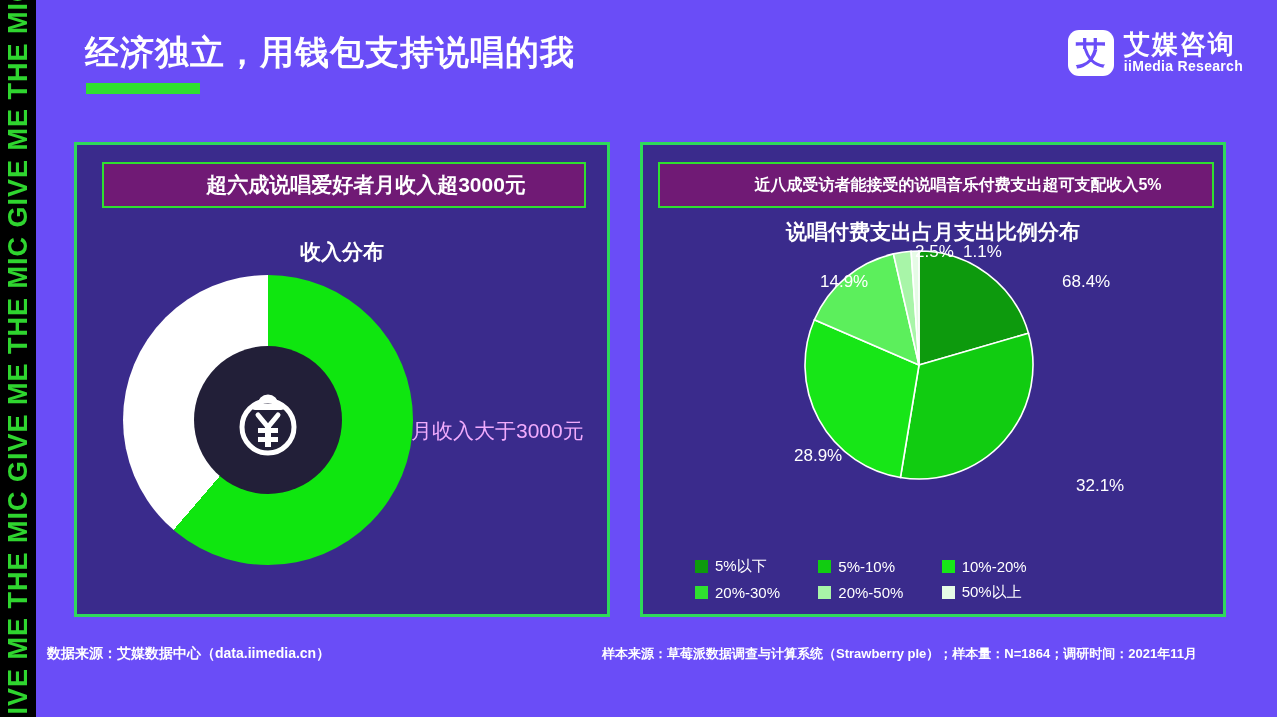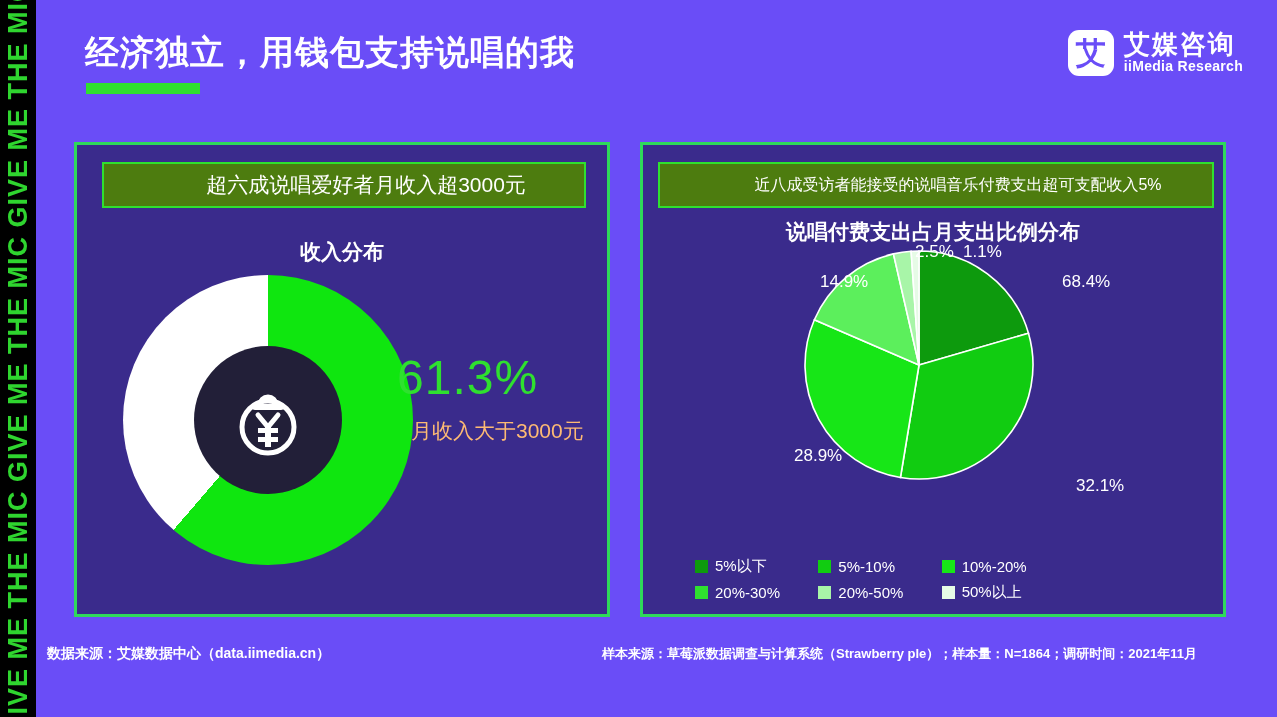--- a/index.html
+++ b/index.html
@@ -75,25 +75,25 @@
     position: absolute;
     background: #3a2b8c;
     border: 3px solid #2fd95a;
     overflow: hidden;
   }
   #panel-left  { left: 74px;  top: 142px; width: 536px; height: 475px; }
   #panel-right { left: 640px; top: 142px; width: 586px; height: 475px; }
 
   .panel-header {
     position: absolute;
-    background: #4d7c0f;
+    background: #701a75;
     border: 2px solid #2fe02f;
     display: flex; align-items: center; justify-content: center;
     color: #ffffff;
-    font-weight: 400;
+    font-weight: 700;
     white-space: nowrap;
     padding-left: 44px;
   }
   #left-header  { left: 25px; top: 17px; width: 484px; height: 46px; font-size: 21px; }
   #right-header { left: 15px; top: 17px; width: 556px; height: 46px; font-size: 16px; }
 
   .panel-subtitle {
     position: absolute;
     width: 100%;
     text-align: center;
@@ -123,21 +123,21 @@
     position: absolute;
     left: 320px; top: 205px;
     color: #2fe02f;
     font-size: 48px;
     font-weight: 400;
     letter-spacing: 1px;
   }
   #donut-caption {
     position: absolute;
     left: 334px; top: 272px;
-    color: #fdba74;
+    color: #f0abfc;
     font-size: 21px;
     font-weight: 400;
   }
 
   
   #pie-wrap { position: absolute; left: 161px; top: 105px; width: 230px; height: 230px; }
   #pie { position: absolute; inset: 0; }
   .pie-label {
     position: absolute;
     color: #ffffff;
@@ -204,21 +204,20 @@
           <path d="M29 26 a8 8 0 0 1 16 0" fill="none" stroke="#ffffff" stroke-width="5"></path>
           <rect x="21" y="25" width="32" height="6" rx="3" fill="#ffffff"></rect>
           <path d="M27 36 L37 48 L47 36" fill="none" stroke="#ffffff" stroke-width="5" stroke-linecap="round"></path>
           <rect x="27" y="49" width="20" height="5" fill="#ffffff"></rect>
           <rect x="27" y="58" width="20" height="5" fill="#ffffff"></rect>
           <rect x="34" y="46" width="6" height="22" fill="#ffffff"></rect>
         </svg>
       </div>
     </div>
 
-    <div id="donut-pct">61.3%</div>
     <div id="donut-caption">月收入大于3000元</div>
   </div>
 
   <div class="panel" id="panel-right">
 
     <div class="panel-header" id="right-header">近八成受访者能接受的说唱音乐付费支出超可支配收入5%</div>
 
     <div class="panel-subtitle" id="right-subtitle">说唱付费支出占月支出比例分布</div>
 
     <div id="pie-wrap">

